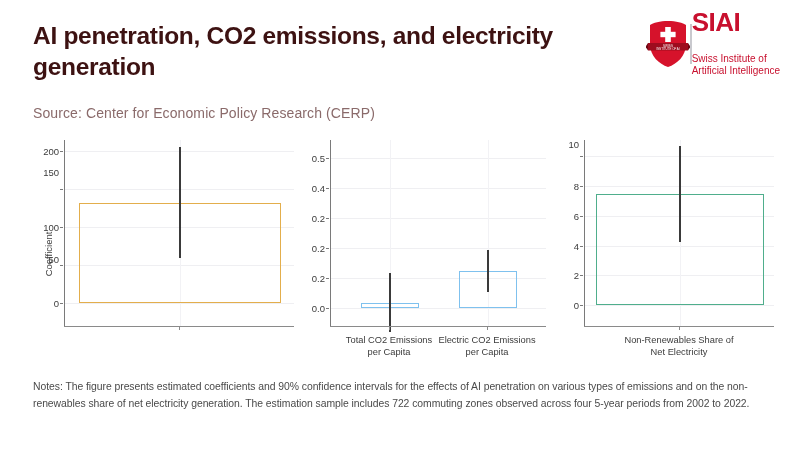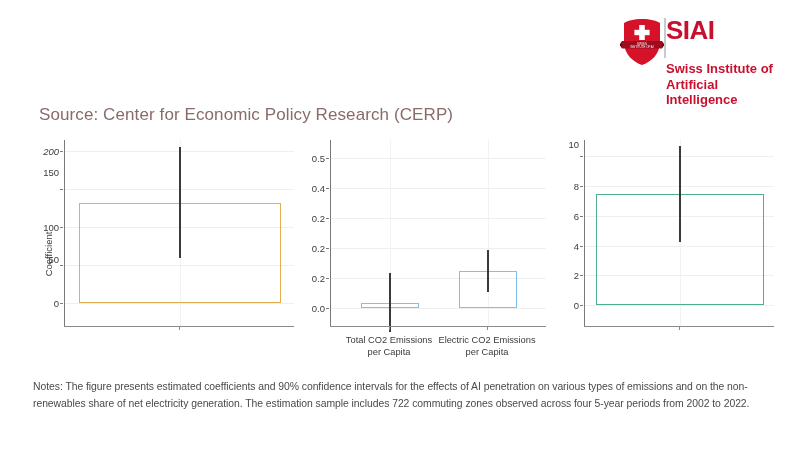--- a/index.html
+++ b/index.html
@@ -21,56 +21,56 @@
     left: 33px; top: 20px;
     width: 580px;
     font-size: 24.5px;
     font-weight: bold;
     line-height: 1.28;
     color: #3D1212;
     letter-spacing: -0.3px;
   }
   #source {
     position: absolute;
-    left: 39px; top: 105px;
-    font-size: 17px;
+    left: 33px; top: 105px;
+    font-size: 14px;
     color: #8A6A6A;
     letter-spacing: 0.1px;
   }
 
   
   #logo {
     position: absolute;
     right: 20px; top: 18px;
     width: 160px; height: 52px;
     display: flex;
-    align-items: flex-start;
+    align-items: center;
     justify-content: flex-end;
     gap: 0;
   }
   #logo-shield { width: 44px; height: 48px; flex: 0 0 auto; }
   #logo-divider {
     width: 2px; height: 40px;
     background: #C9C9CE;
     flex: 0 0 auto;
   }
   #logo-text { display: flex; flex-direction: column; justify-content: center; }
   #logo-acronym {
     font-size: 26px;
     font-weight: bold;
     color: #C8102E;
     line-height: 0.95;
     letter-spacing: -0.5px;
   }
   #logo-sub {
-    font-size: 13px;
+    font-size: 10px;
     color: #C8102E;
     line-height: 1.22;
     margin-top: 18px;
-    font-weight: 700;
+    font-weight: 400;
   }
 
   
   #charts {
     position: absolute;
     left: 24px; top: 140px;
     width: 756px; height: 228px;
     display: flex;
     gap: 0px;
   }
@@ -171,20 +171,21 @@
     line-height: 1.62;
     color: #4A4A4A;
     letter-spacing: -0.05px;
   }
 </style>
 </head>
 <body>
 
 <div id="slide">
 
+  <div id="title">AI penetration, CO2 emissions, and electricity generation</div>
   <div id="source">Source: Center for Economic Policy Research (CERP)</div>
 
   <div id="logo">
     <svg id="logo-shield" viewBox="0 0 44 48">
       <path d="M22 1 C14 1 7 3 4 5 L4 24 C4 36 13 44 22 47 C31 44 40 36 40 24 L40 5 C37 3 30 1 22 1 Z" fill="#D6122B"></path>
       <rect x="19.2" y="7" width="5.6" height="15" fill="#ffffff"></rect>
       <rect x="14.4" y="11.8" width="15.2" height="5.4" fill="#ffffff"></rect>
       <rect x="2" y="23" width="40" height="7.5" fill="#9E0C1E"></rect>
       <path d="M2 23 L2 30.5 L-0.5 26.8 Z" fill="#6E0714"></path>
       <path d="M42 23 L42 30.5 L44.5 26.8 Z" fill="#6E0714"></path>
@@ -207,21 +208,21 @@
         <div class="ytick-mark" style="top: 163.224px; left: 36px;"></div>
         <div class="ytick-mark" style="top: 125.265px; left: 36px;"></div>
         <div class="ytick-mark" style="top: 87.3061px; left: 36px;"></div>
         <div class="ytick-mark" style="top: 49.3469px; left: 36px;"></div>
         <div class="ytick-mark" style="top: 11.3878px; left: 36px;"></div>
         <div class="ytick-col" style="left: 0px; width: 35px;">
           <div class="ytick" style="top: 163.224px;">0</div>
           <div class="ytick" style="top: 119px;">50</div>
           <div class="ytick" style="top: 87.3061px;">100</div>
           <div class="ytick" style="top: 32px;">150</div>
-          <div class="ytick" style="top: 11.3878px; font-style: italic;">200</div>
+          <div class="ytick" style="top: 11.3878px;">200</div>
         </div>
         <div class="plotbox" style="left: 40px; width: 230px;">
           <div class="gridline" style="top: 163.224px;"></div>
           <div class="gridline" style="top: 125.265px;"></div>
           <div class="gridline" style="top: 87.3061px;"></div>
           <div class="gridline" style="top: 49.3469px;"></div>
           <div class="gridline" style="top: 11.3878px;"></div>
           <div class="vgrid" style="left: 115px;"></div>
           <div class="bar" title="Total CO2 Emissions: 132" style="left: 13.545px; width: 202.91px; top: 63.0122px; height: 100.212px; border-color: rgb(227, 174, 76);"></div>
           <div class="errbar" style="left: 114.05px; top: 6.83265px; height: 111.6px; background: rgb(58, 58, 58);"></div>
@@ -286,19 +287,21 @@
           <div class="gridline" style="top: 135.408px;"></div>
           <div class="gridline" style="top: 105.648px;"></div>
           <div class="gridline" style="top: 75.888px;"></div>
           <div class="gridline" style="top: 46.128px;"></div>
           <div class="gridline" style="top: 16.368px;"></div>
           <div class="vgrid" style="left: 95px;"></div>
           <div class="bar" title="Non-Renewables Share of Net Electricity: 7.5" style="left: 11.275px; width: 167.45px; top: 53.568px; height: 111.6px; border-color: rgb(79, 174, 140);"></div>
           <div class="errbar" style="left: 94.05px; top: 5.952px; height: 95.976px; background: rgb(58, 58, 58);"></div>
         </div>
         <div class="xtick-mark" style="left: 127px; top: 186px;"></div>
+        <div class="xlabel" style="left: 127px; top: 195px; width: 210px;">Non-Renewables Share of
+Net Electricity</div>
         <div class="xaxis" style="left: 32px; width: 190px; top: 186px;"></div>
       </div>
   </div>
 
   <div id="notes">Notes: The figure presents estimated coefficients and 90% confidence intervals for the effects of AI penetration on various types of emissions and on the non-renewables share of net electricity generation. The estimation sample includes 722 commuting zones observed across four 5-year periods from 2002 to 2022.</div>
 
 </div>
 
 </body></html>

